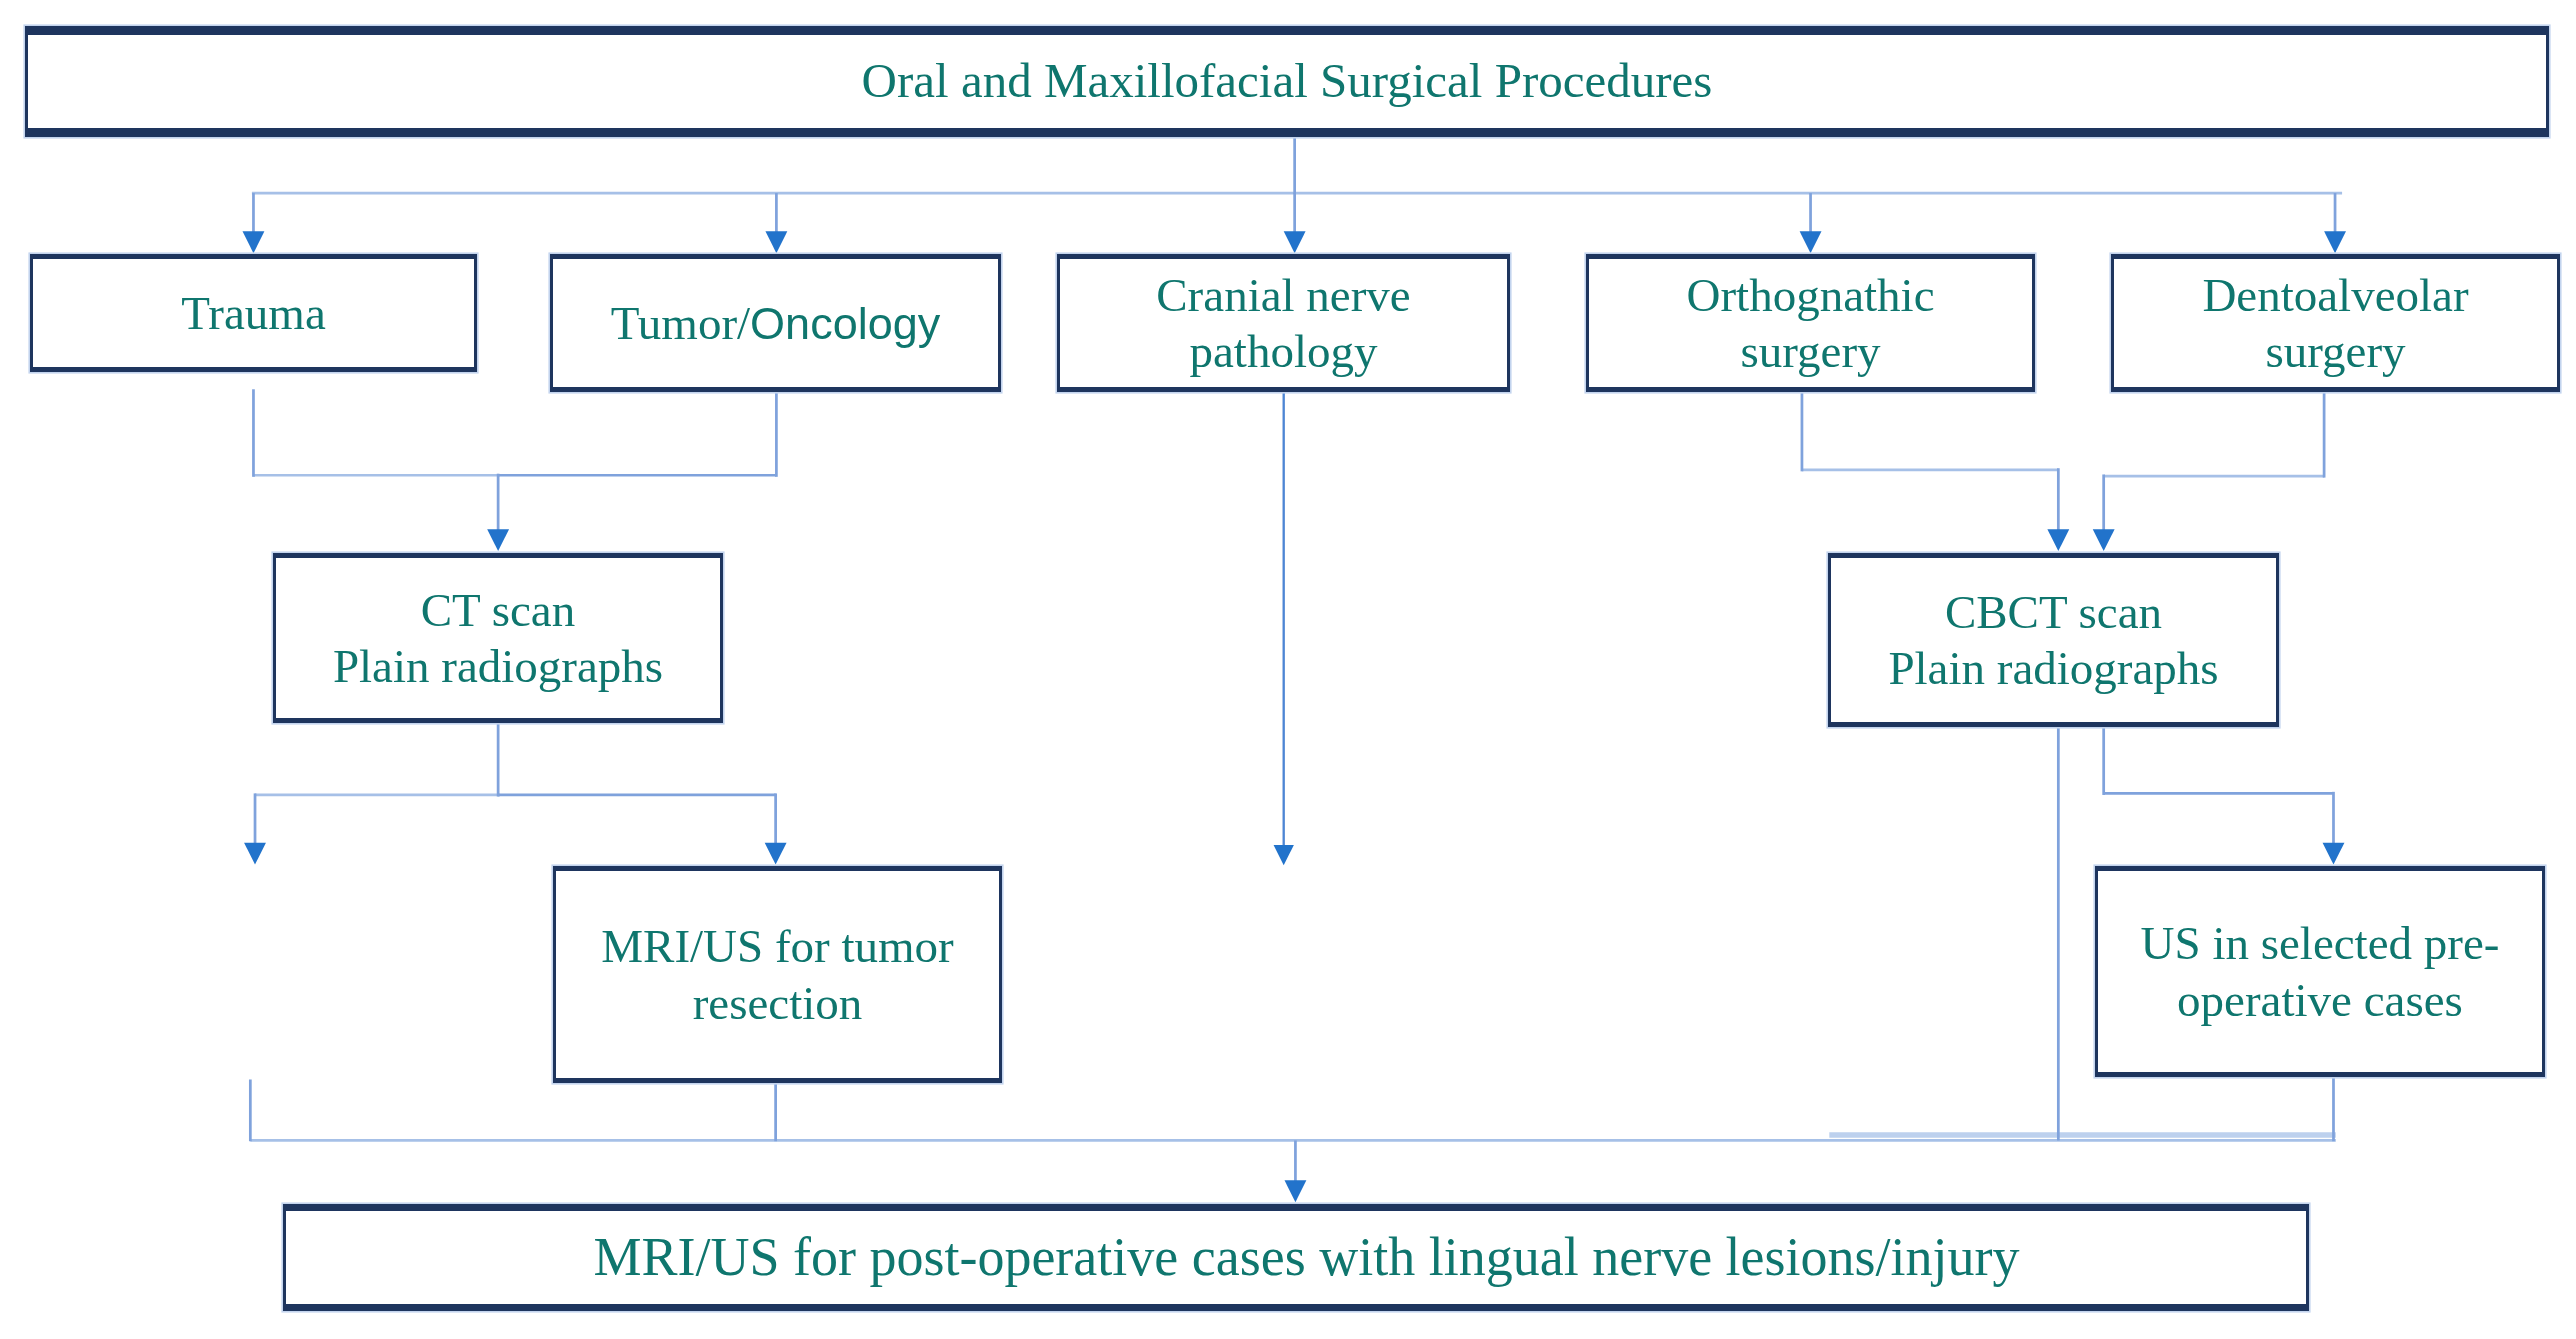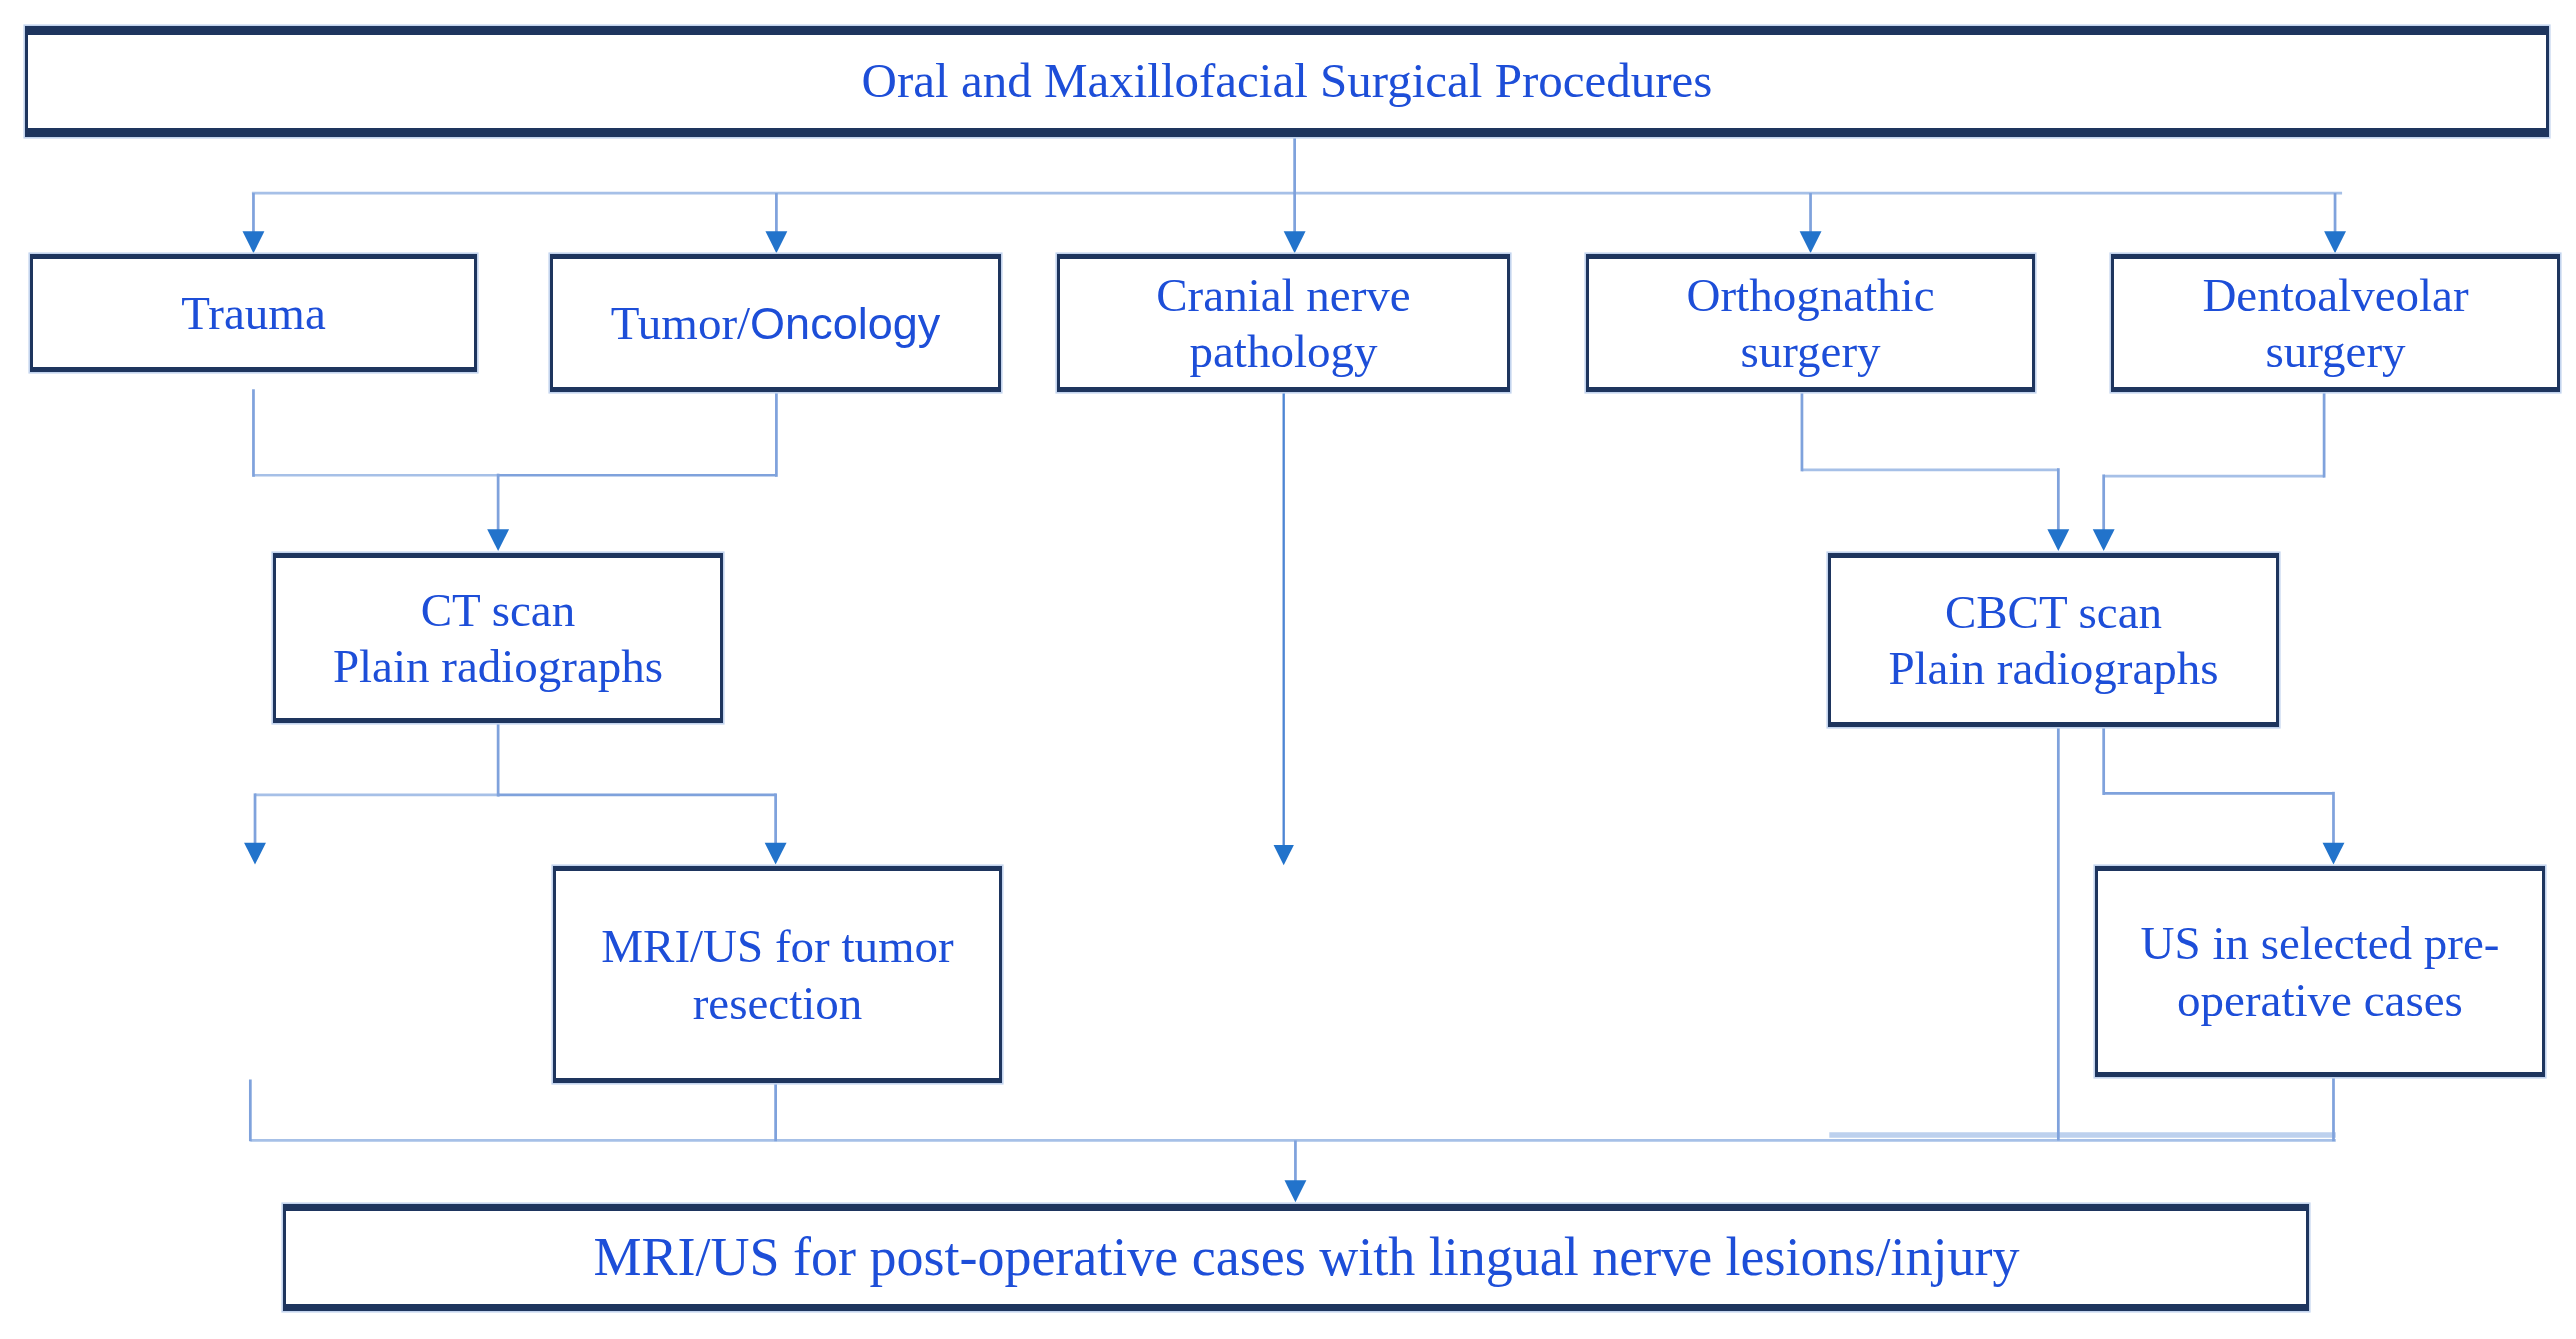--- a/index.html
+++ b/index.html
@@ -23,21 +23,21 @@
     display:flex;
     align-items:center;
     justify-content:center;
     text-align:center;
     z-index:1;
   }
   .lbl{
     font-family:"Liberation Serif", serif;
     font-size:47px;
     line-height:1.2;
-    color:#1d4ed8;
+    color:#0f766e;
     white-space:pre-line;
   }
   .title-box{border-width:9.4px 3.9px;}
   .title-box .lbl{font-size:49px;}
   .bottom-box{border-width:7px 3.1px;}
   .bottom-box .lbl{font-size:54px;margin-left:21px;}
   .sans{
     font-family:"Liberation Sans", sans-serif;
     font-size:45px;
   }

